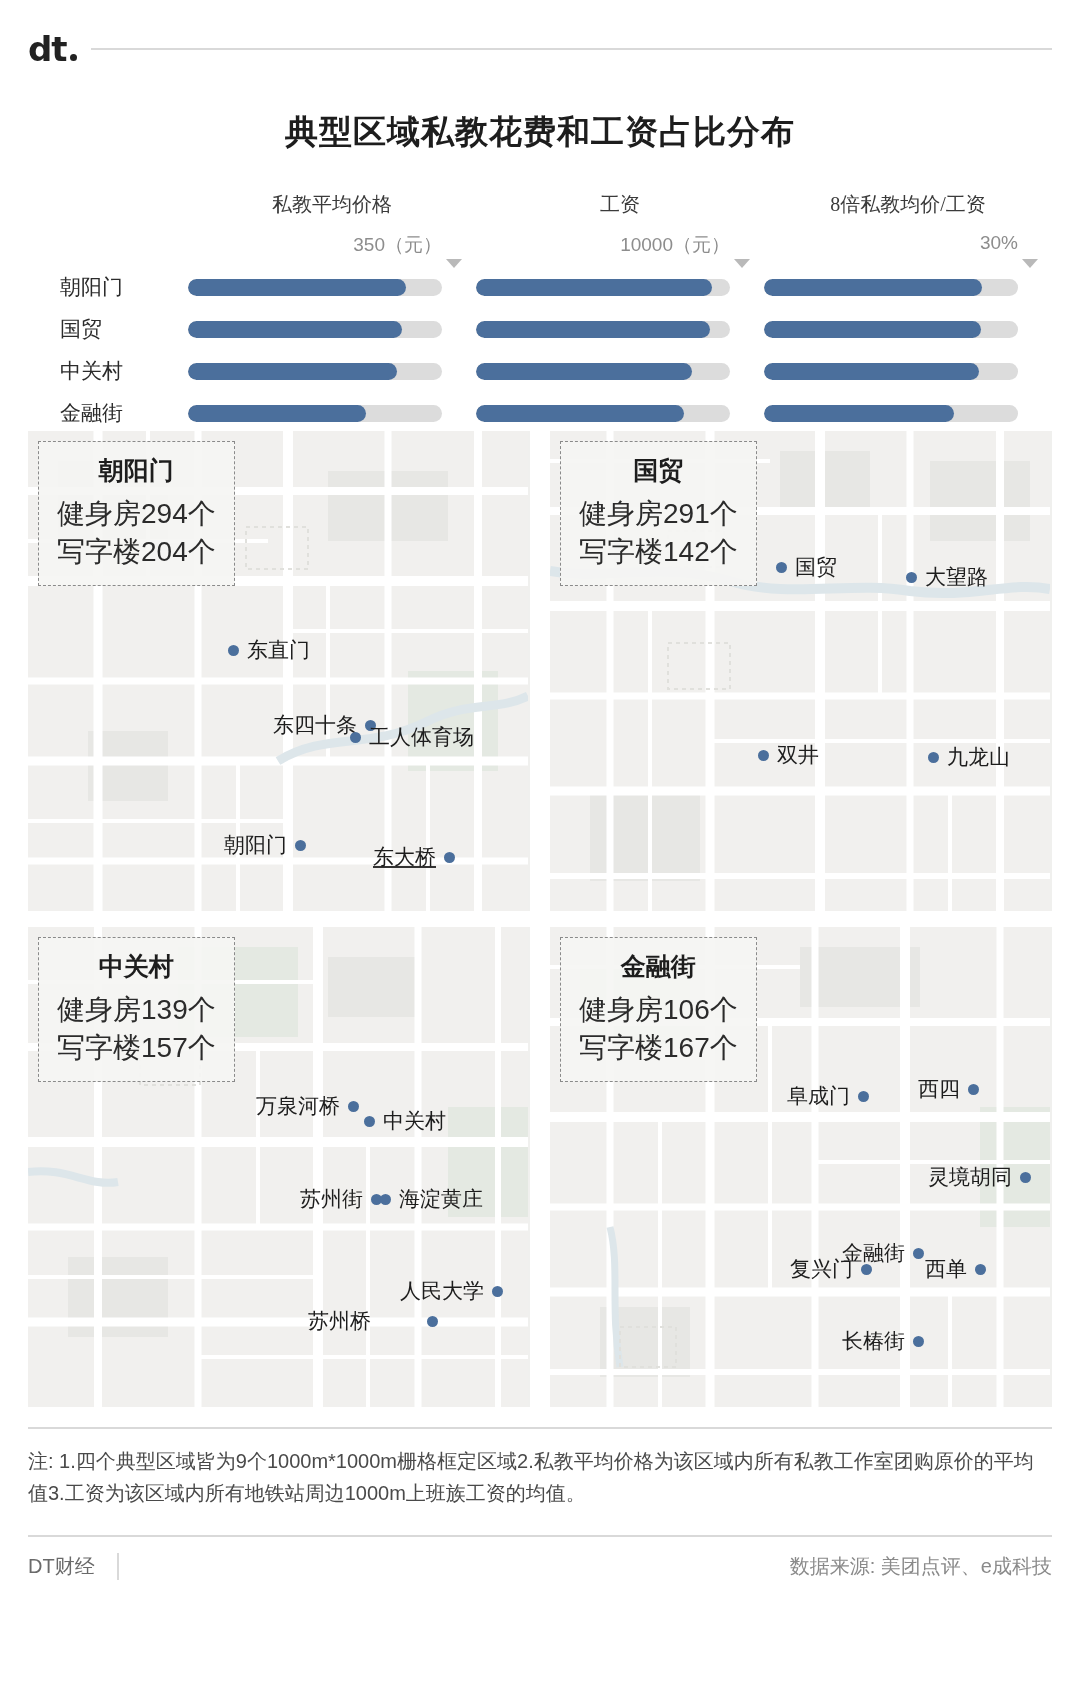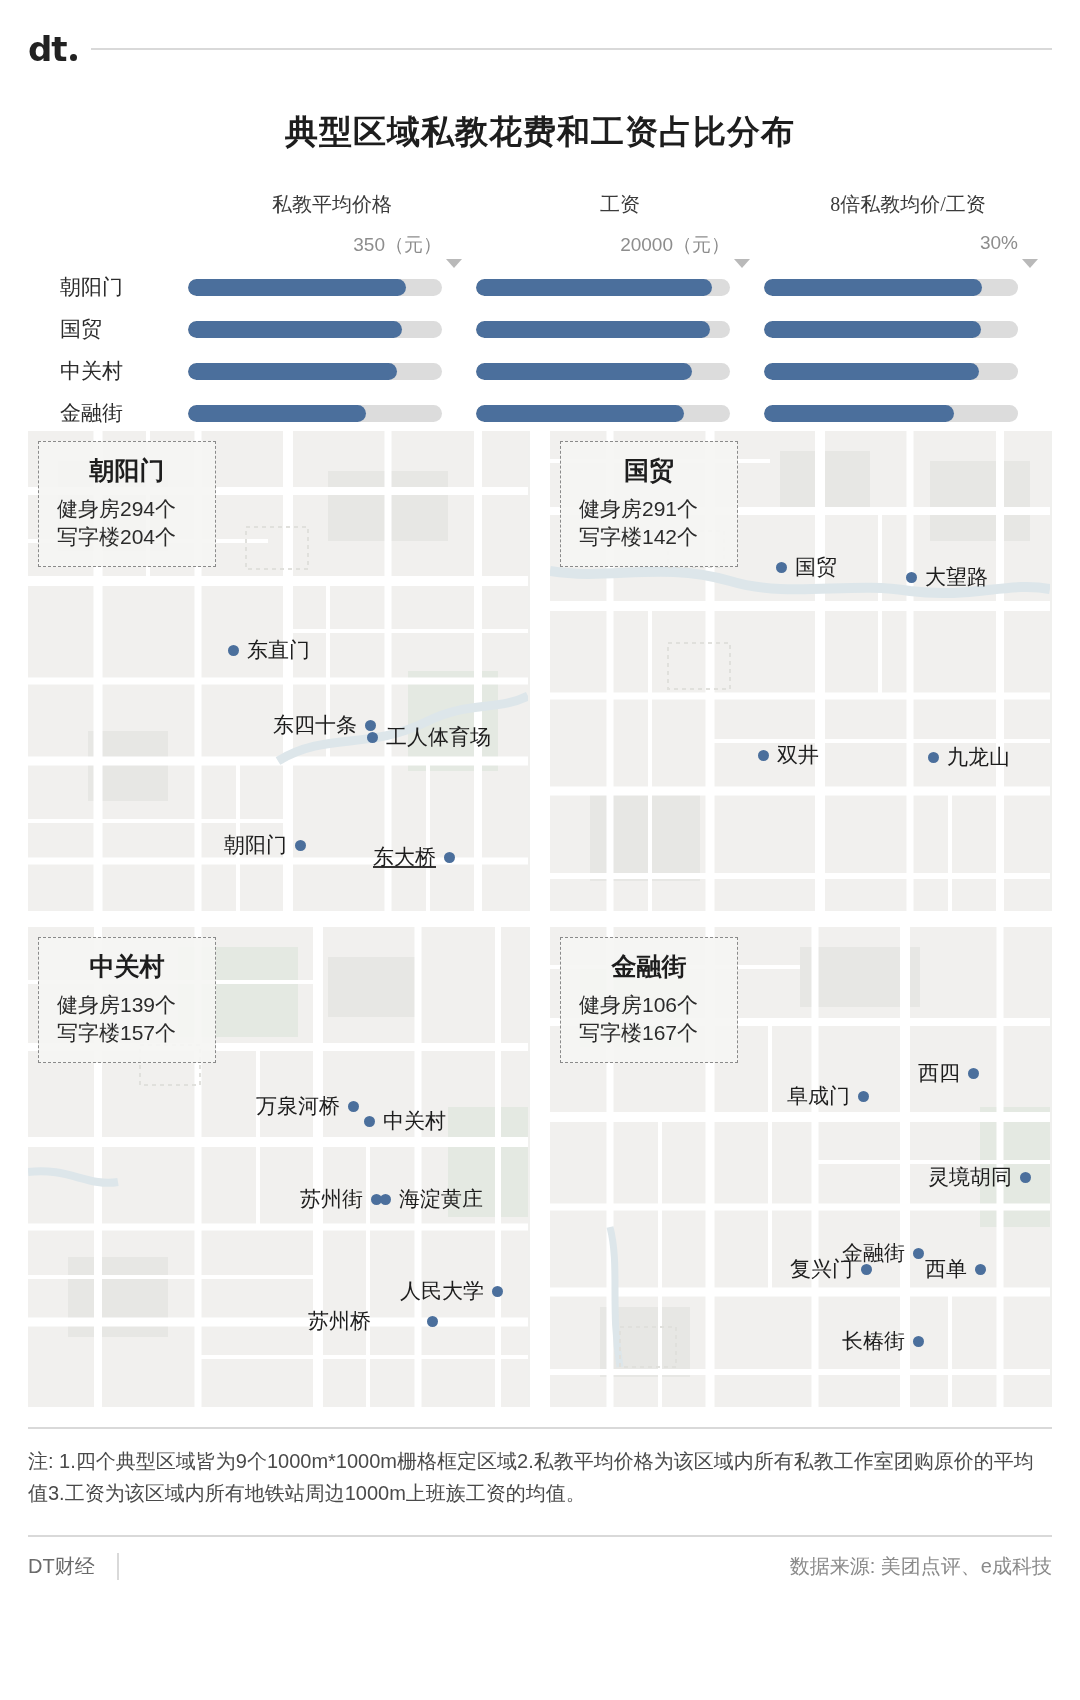--- a/index.html
+++ b/index.html
@@ -162,21 +162,21 @@
     min-width: 140px;
   }
   .infobox .name {
     font-size: 25px;
     font-weight: bold;
     color: #1d1d1d;
     text-align: center;
     margin-bottom: 8px;
   }
   .infobox .line {
-    font-size: 21px;
+    font-size: 28px;
     color: #2b2b2b;
     white-space: nowrap;
     line-height: 1.35;
   }
   .poi {
     position: absolute;
     display: flex;
     align-items: center;
     white-space: nowrap;
   }
@@ -237,21 +237,21 @@
   <div class="title">典型区域私教花费和工资占比分布</div>
 
   <div class="barpanel">
     <div class="bp-headers">
       <div class="bp-col-title">私教平均价格</div>
       <div class="bp-col-title">工资</div>
       <div class="bp-col-title">8倍私教均价/工资</div>
     </div>
     <div class="bp-maxrow">
       <div class="bp-max"><span>350（元）</span><span class="tri"></span></div>
-      <div class="bp-max"><span>20000（元）</span><span class="tri"></span></div>
+      <div class="bp-max"><span>10000（元）</span><span class="tri"></span></div>
       <div class="bp-max"><span>30%</span><span class="tri"></span></div>
     </div>
 
     <div class="bp-rows">
       <div class="bp-row">
         <div class="bp-label">朝阳门</div>
         <div class="bp-cell">
             <div class="track">
               <div class="fill" style="width:85.7%"></div>
             </div>
@@ -361,21 +361,21 @@
         <div class="line">写字楼204个</div>
       </div>
       <div class="poi right" style="left:200px; top:205px;">
           <span class="dot"></span>
           <span class="nm">东直门</span>
         </div>
       <div class="poi left" style="left:245px; top:280px;">
           <span class="dot"></span>
           <span class="nm">东四十条</span>
         </div>
-      <div class="poi right" style="left:339px; top:292px;">
+      <div class="poi right" style="left:322px; top:292px;">
           <span class="dot"></span>
           <span class="nm">工人体育场</span>
         </div>
       <div class="poi left" style="left:196px; top:400px;">
           <span class="dot"></span>
           <span class="nm">朝阳门</span>
         </div>
       <div class="poi left" style="left:345px; top:412px;text-decoration:underline;">
           <span class="dot"></span>
           <span class="nm">东大桥</span>
@@ -518,21 +518,21 @@
       </svg>
       <div class="infobox">
         <div class="name">金融街</div>
         <div class="line">健身房106个</div>
         <div class="line">写字楼167个</div>
       </div>
       <div class="poi left" style="left:237px; top:155px;justify-content:center;">
           <span class="dot"></span>
           <span class="nm">阜成门</span>
         </div>
-      <div class="poi left" style="left:368px; top:132px;align-items:center;">
+      <div class="poi left" style="left:368px; top:148px;align-items:center;">
           <span class="dot"></span>
           <span class="nm">西四</span>
         </div>
       <div class="poi left" style="left:378px; top:236px;">
           <span class="dot"></span>
           <span class="nm">灵境胡同</span>
         </div>
       <div class="poi left" style="left:292px; top:312px;">
           <span class="dot"></span>
           <span class="nm">金融街</span>

